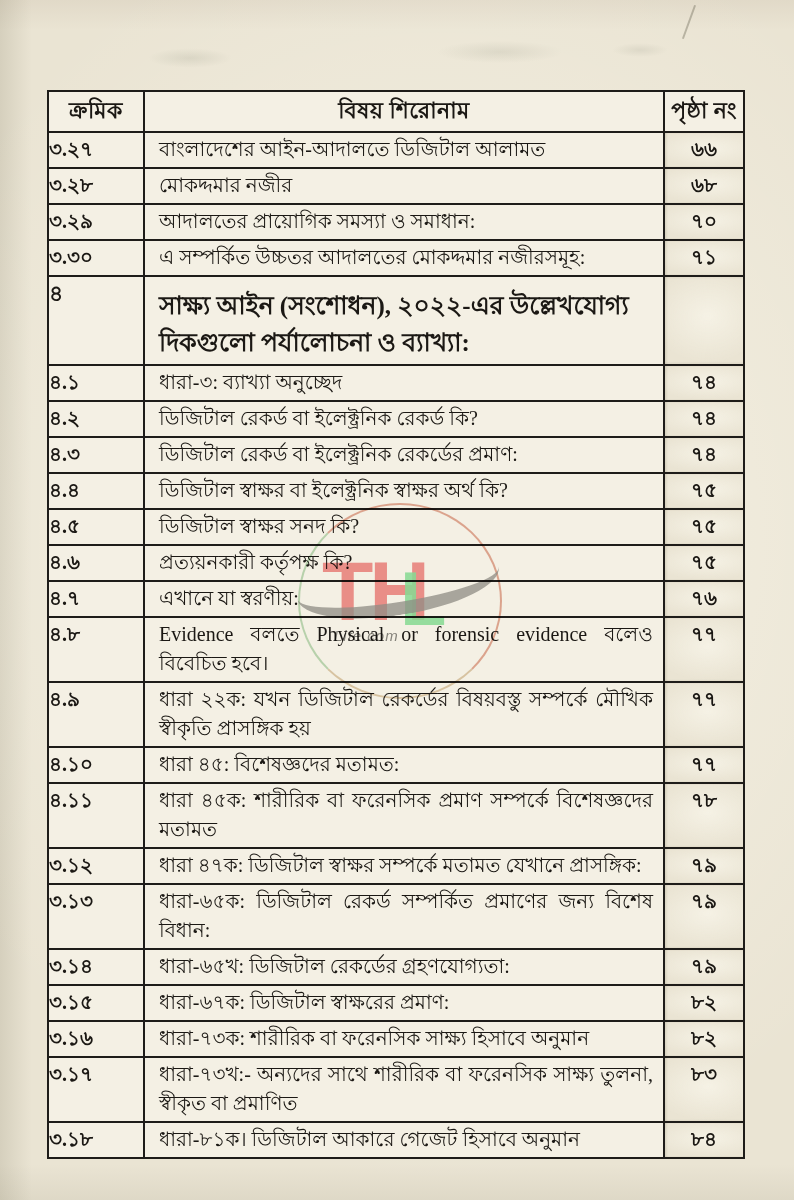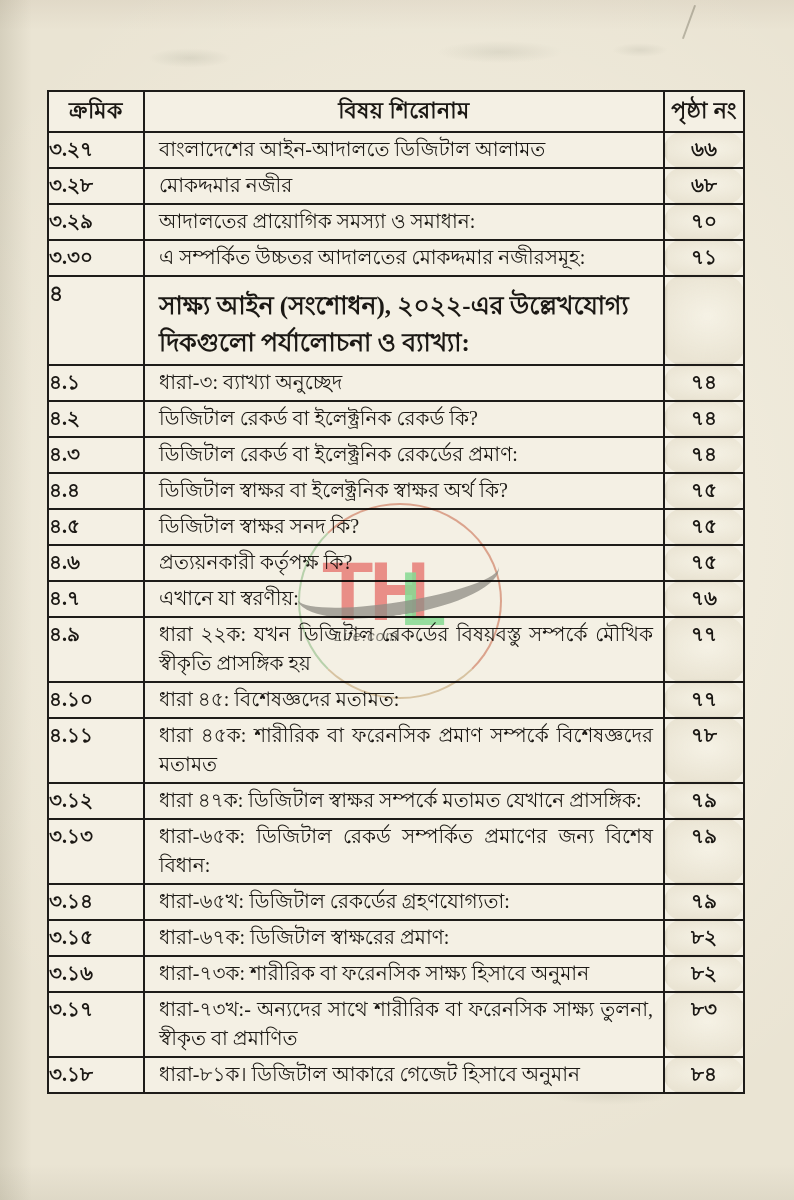--- a/index.html
+++ b/index.html
@@ -68,21 +68,21 @@
   .toc col.c-page{width:80px;}
   .toc thead th{
     height:41px;
     font-size:22px;font-weight:700;
     text-align:center;vertical-align:middle;
     letter-spacing:.5px;
   }
   .toc td{height:32px;font-size:20px;line-height:29px;}
   td.serial{text-align:left;padding-top:2px;font-weight:600;}
   td.title{padding:2px 10px 3px 14px;font-weight:400;text-align:justify;-moz-text-align-last:left;text-align-last:left;}
-  td.page{text-align:center;padding-top:2px;font-weight:600;border-radius:18px;}
+  td.page{text-align:center;padding-top:2px;font-weight:600;}
   tr.row-section td{height:78px;}
   tr.row-section td.title{
     font-size:25px;font-weight:700;line-height:37px;padding-top:10px;
     text-align:left;
   }
   tr.row-section td.serial{font-size:22px;font-weight:800;}
 
   
   .watermark{
     position:absolute;left:298px;top:503px;width:204px;height:196px;
@@ -194,20 +194,25 @@
       <td class="serial">৪.৬</td>
       <td class="title">প্রত্যয়নকারী কর্তৃপক্ষ কি?</td>
       <td class="page">৭৫</td>
     </tr>
         <tr class="row-entry">
       <td class="serial">৪.৭</td>
       <td class="title">এখানে যা স্বরণীয়:</td>
       <td class="page">৭৬</td>
     </tr>
         <tr class="row-entry">
+      <td class="serial">৪.৮</td>
+      <td class="title">Evidence বলতে Physical or forensic evidence বলেও বিবেচিত হবে।</td>
+      <td class="page">৭৭</td>
+    </tr>
+        <tr class="row-entry">
       <td class="serial">৪.৯</td>
       <td class="title">ধারা ২২ক: যখন ডিজিটাল রেকর্ডের বিষয়বস্তু সম্পর্কে মৌখিক স্বীকৃতি প্রাসঙ্গিক হয়</td>
       <td class="page">৭৭</td>
     </tr>
         <tr class="row-entry">
       <td class="serial">৪.১০</td>
       <td class="title">ধারা ৪৫: বিশেষজ্ঞদের মতামত:</td>
       <td class="page">৭৭</td>
     </tr>
         <tr class="row-entry">

